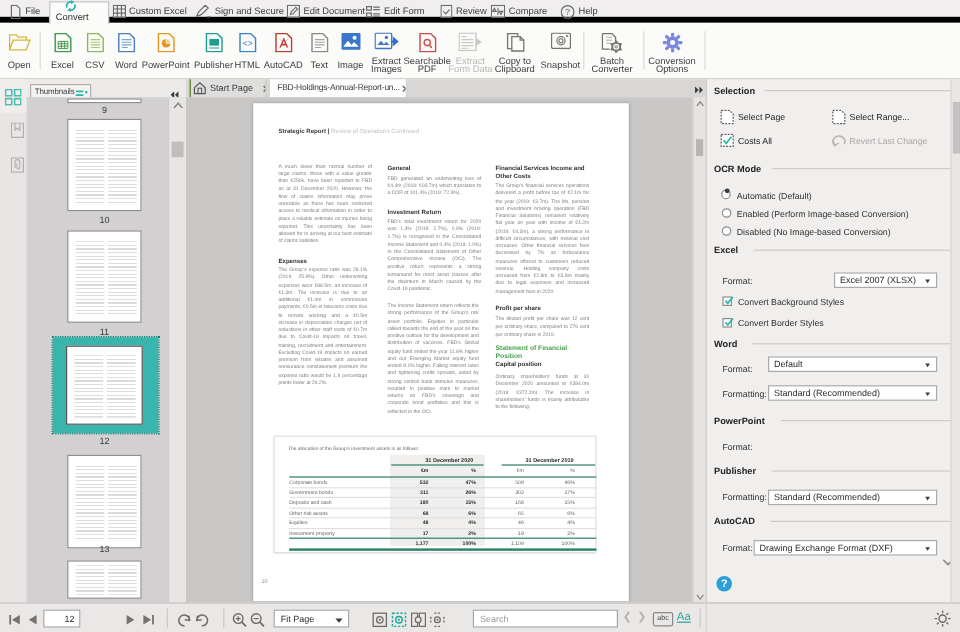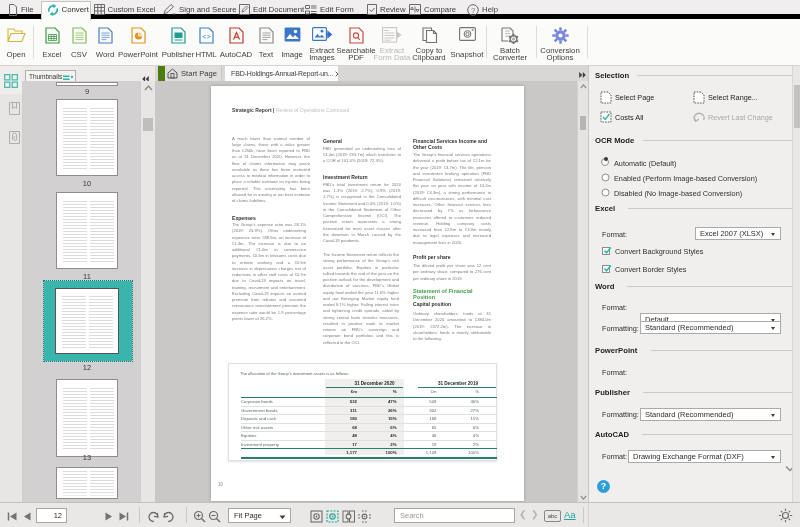--- a/index.html
+++ b/index.html
@@ -20,21 +20,21 @@
 .lbl2 { position:absolute; top:24.5px; left:0; width:100%; text-align:center; }
 .tsep { position:absolute; top:7px; width:1px; height:32px; background:#dddbda; }
 .dis { color:#b9b7b6; }
 
 
 #row2 { position:absolute; left:0; top:66px; width:800px; height:15px; background:#d9d7d6; }
 #thumbhead { position:absolute; left:0; top:0; width:155px; height:15px; background:#ecebea; }
 #thumbbox { position:absolute; left:25px; top:4px; width:51px; height:13px; background:#f4f3f2; border:1px solid #b2b0af; font-size:6.6px; color:#3a3a3a; line-height:11px; padding-left:3px; letter-spacing:-0.1px; }
 #collbtn { position:absolute; left:142px; top:9.5px; font-size:0; } #collbtn svg, #expbtn svg { display:block; }
 .dtab { position:absolute; top:0; height:15px; display:flex; align-items:center; font-size:7.6px; color:#3a3a3a; white-space:nowrap; overflow:hidden; }
-#tab1 { left:158px; width:64px; background:#e0dedd; border-right:1px solid #c9c7c6; border-left:7px solid #4d7c0f; }
+#tab1 { left:158px; width:64px; background:#e0dedd; border-right:1px solid #c9c7c6; border-left:1px solid #4d7c0f; }
 #tab2 { left:225px; width:113px; background:#fdfdfd; }
 .tabx { color:#666; font-size:8px; margin-left:5px; }
 #expbtn { position:absolute; left:579px; top:72px; z-index:5; }
 
 
 #leftstrip { position:absolute; left:0; top:81px; width:23px; height:421px; background:#e8e6e5; border-right:1px solid #d0cecd; }
 
 
 #thumbpanel { position:absolute; left:23px; top:81px; width:132px; height:421px; background:#d2d0d0; overflow:hidden; }
 #tpscroll { position:absolute; left:117px; top:0; width:15px; height:421px; background:#e8e6e5; border-left:1px solid #d0cecd; }
@@ -78,21 +78,21 @@
 <body>
 <div id="app">
   <div id="menubar">
     <div id="convtab"></div>
     <div class="mitem" style="left:8px;">
       <svg width="10" height="12" viewBox="0 0 10 12">
           <path d="M1.5 0.5 h4.5 l2.5 2.5 v8.5 h-7 z" fill="none" stroke="#6a6a6a" stroke-width="1"></path>
         </svg>
       <span>File</span>
     </div>
-    <div class="mitem" style="left:46.5px; color:#2c2c2c; z-index:3;">
+    <div class="mitem" style="left:46.5px; color:#2c2c2c; z-index:3;flex-direction:column;">
       <svg width="12" height="12" viewBox="0 0 12 12">
           <path d="M2 7.6 A4.2 4.2 0 0 1 6.6 2" fill="none" stroke="#27b2a6" stroke-width="1.7"></path>
           <path d="M5.9 0.1 l3.5 1.7 -3 2.5 z" fill="#27b2a6"></path>
           <path d="M10 4.4 A4.2 4.2 0 0 1 5.4 10" fill="none" stroke="#27b2a6" stroke-width="1.7"></path>
           <path d="M6.1 11.9 l-3.5-1.7 3-2.5 z" fill="#27b2a6"></path>
         </svg>
       <span>Convert</span>
     </div>
     <div class="mitem" style="left:93.5px;">
       <svg width="11" height="11" viewBox="0 0 11 11">
@@ -507,21 +507,21 @@
       </svg>
     <div class="rptext" style="left:26px; top:180.5px;">Convert Background Styles</div>
     <div class="cb" style="left:13px; top:198.5px;"></div>
     <svg style="position:absolute; left:14px; top:198px;" width="9" height="9" viewBox="0 0 9 9">
         <path d="M1.5 4.5 l2 2.3 L7.8 1.5" fill="none" stroke="#2ab5a9" stroke-width="1.4"></path>
       </svg>
     <div class="rptext" style="left:26px; top:198.5px;">Convert Border Styles</div>
 
     <div class="rphead" style="left:6px; top:215.5px;">Word<span class="hline" style="left:32px; width:175px;"></span></div>
     <div class="rptext" style="left:13px; top:237px;">Format:</div>
-    <div class="dd" style="left:51px; top:247px; width:141px;">Default</div>
+    <div class="dd" style="left:51px; top:231px; width:141px;">Default</div>
     <div class="rptext" style="left:13px; top:257.5px;">Formatting:</div>
     <div class="dd" style="left:51px; top:255px; width:141px;">Standard (Recommended)</div>
 
     <div class="rphead" style="left:6px; top:280px;">PowerPoint<span class="hline" style="left:56px; width:151px;"></span></div>
     <div class="rptext" style="left:13px; top:302px;">Format:</div>
 
     <div class="rphead" style="left:6px; top:322px;">Publisher<span class="hline" style="left:48px; width:159px;"></span></div>
     <div class="rptext" style="left:13px; top:344px;">Formatting:</div>
     <div class="dd" style="left:51px; top:341.5px; width:141px;">Standard (Recommended)</div>
 

